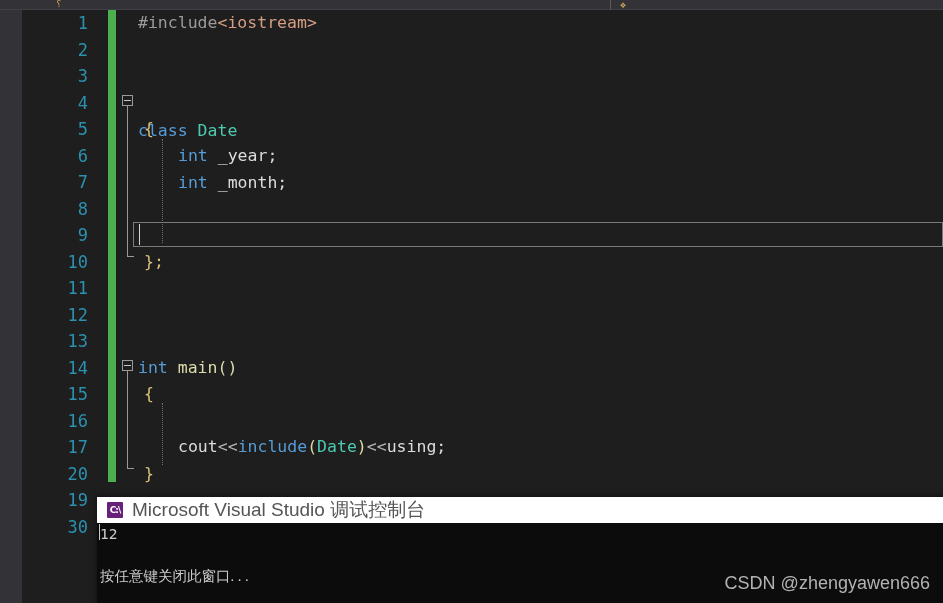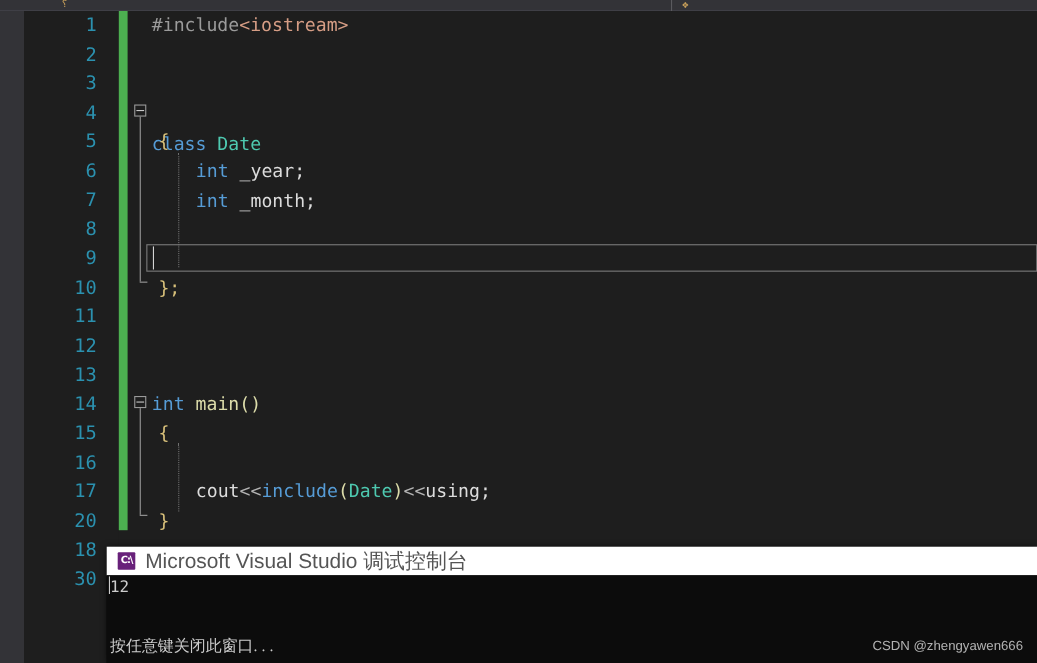--- a/index.html
+++ b/index.html
@@ -232,21 +232,21 @@
     background: #cccccc;
   }
 
   
   #watermark {
     position: absolute;
     right: 13px;
     bottom: 9px;
     color: #c9c9c9;
     font-family: "Liberation Sans", sans-serif;
-    font-size: 12px;
+    font-size: 18px;
     opacity: 0.88;
     white-space: nowrap;
   }
 </style>
 </head>
 <body>
 
 <div id="toolbar-strip">
   <div id="toolbar-glyph-left">⸮</div>
   <div id="toolbar-divider"></div>
@@ -269,21 +269,21 @@
     <div class="line-number" style="top:212px">9</div>
     <div class="line-number" style="top:238.5px">10</div>
     <div class="line-number" style="top:265px">11</div>
     <div class="line-number" style="top:291.5px">12</div>
     <div class="line-number" style="top:318px">13</div>
     <div class="line-number" style="top:344.5px">14</div>
     <div class="line-number" style="top:371px">15</div>
     <div class="line-number" style="top:397.5px">16</div>
     <div class="line-number" style="top:424px">17</div>
     <div class="line-number" style="top:450.5px">20</div>
-    <div class="line-number" style="top:477px">18</div>
+    <div class="line-number" style="top:477px">19</div>
     <div class="line-number" style="top:503.5px">30</div>
   </div>
 
   <div id="change-bar"></div>
 
   <div id="code-layer">
 
     <div class="code-line" style="top:0px; left:22px;"><span class="tk-pre">#include</span><span class="tk-str">&lt;iostream&gt;</span></div>
 
 
@@ -329,17 +329,17 @@
   <div id="console-titlebar">
     <div id="console-app-icon">
       <span class="glyph">C:\</span>
     </div>
     <div id="console-title-text">Microsoft Visual Studio 调试控制台</div>
   </div>
 
   <div id="console-body">
     <div id="console-cursor"></div>
     <div class="console-line" style="top:2px;">12</div>
-    <div class="console-line" style="top:56px;font-family:Liberation Serif, serif;">按任意键关闭此窗口. . .</div>
+    <div class="console-line" style="top:44px;font-family:Liberation Serif, serif;">按任意键关闭此窗口. . .</div>
   </div>
 </div>
 
 <div id="watermark">CSDN @zhengyawen666</div>
 
 </body></html>

